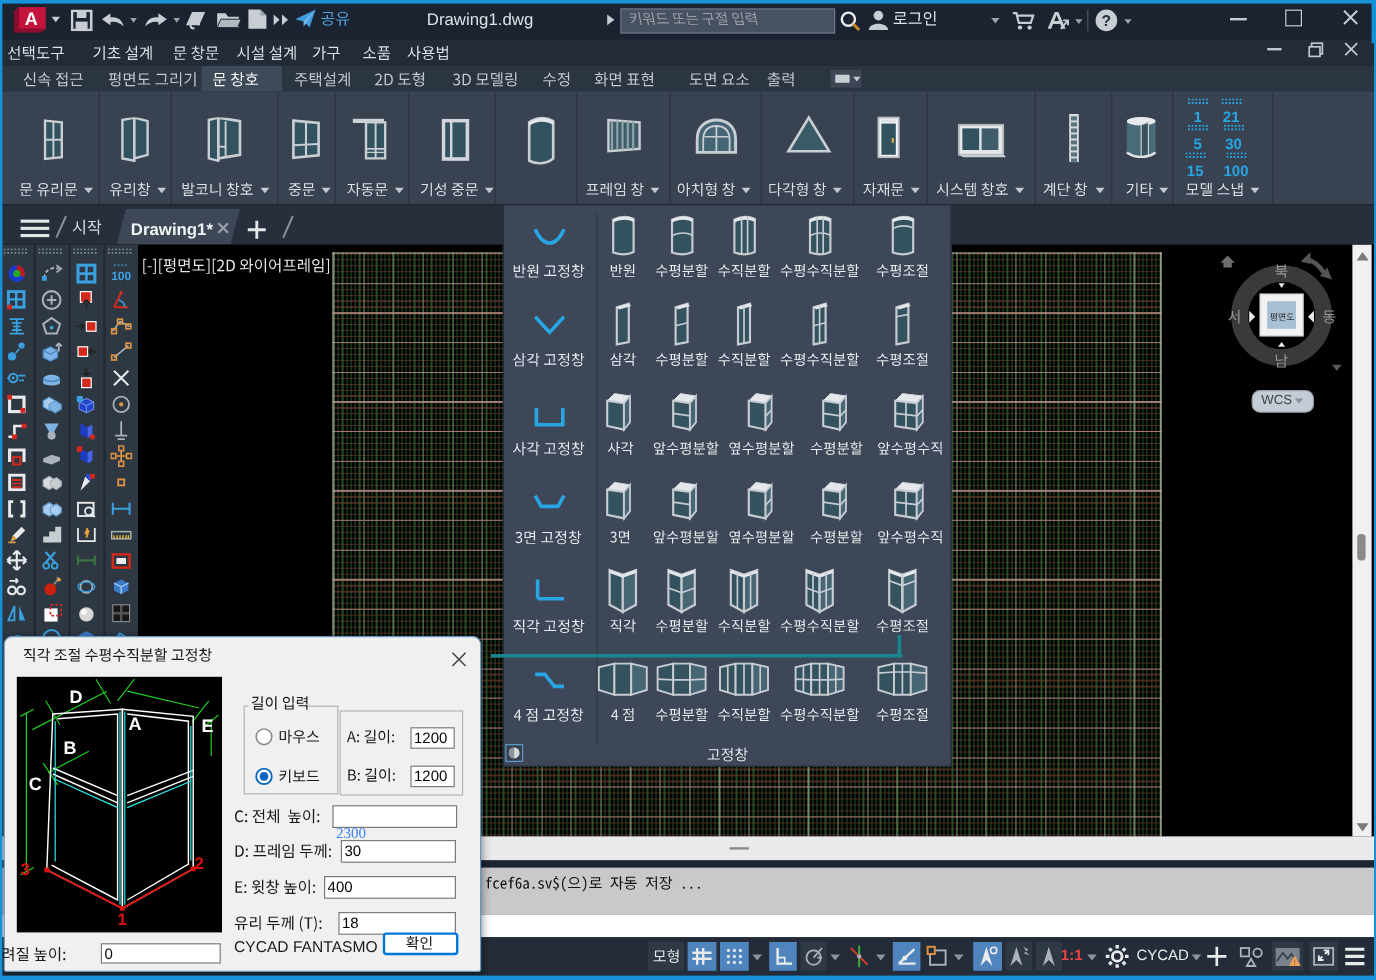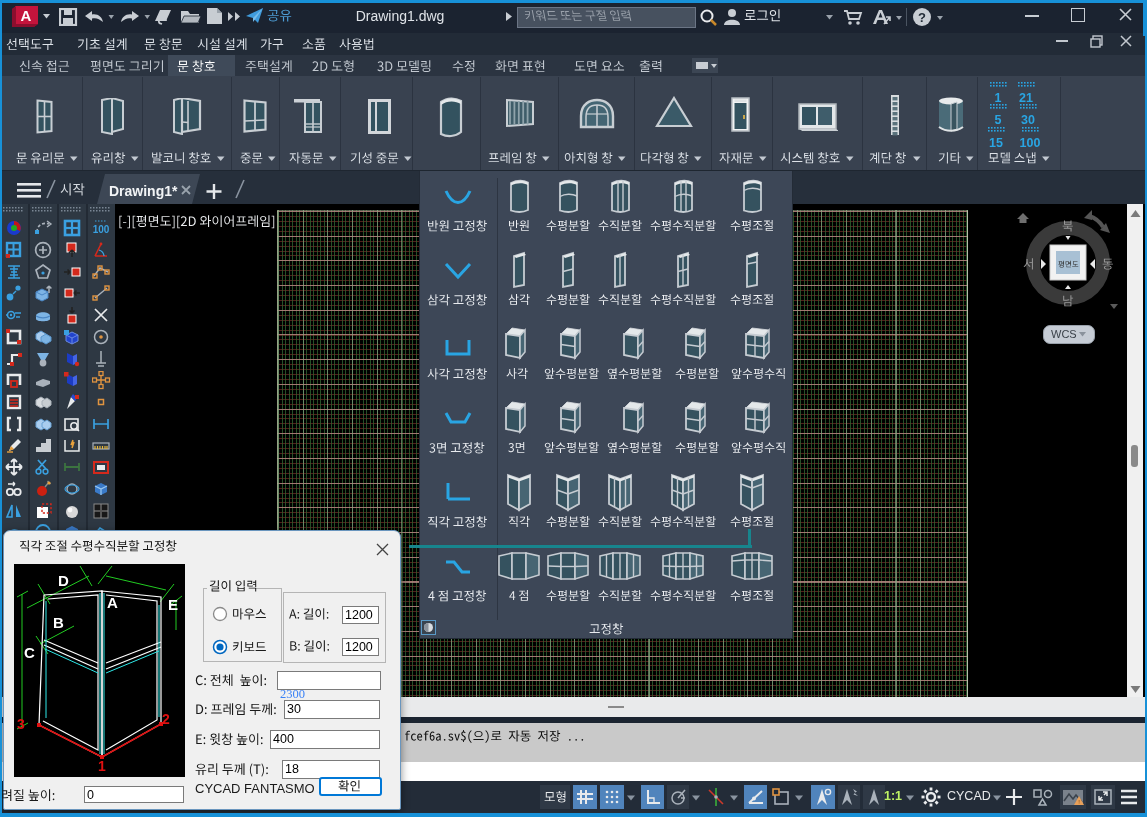--- a/index.html
+++ b/index.html
@@ -983,21 +983,21 @@
     </svg>
     <div style="position:absolute;left:838px;top:785px;width:22px;height:24px;background:#2f3946;"></div>
     <svg style="position:absolute;left:838px;top:785px;" width="22" height="24">
       <path d="M4 20 L9 4 L14 20 L9 15 Z" fill="#aab2bb"></path>
       <path d="M15 4 L19 6.5 L16.5 8 L20 11 L15.5 9.5 L17 7.5 Z" fill="#aab2bb"></path>
     </svg>
     <div style="position:absolute;left:863px;top:785px;width:22px;height:24px;background:#2f3946;"></div>
     <svg style="position:absolute;left:863px;top:785px;" width="22" height="24">
       <path d="M6 20 L11 4 L16 20 L11 15 Z" fill="#aab2bb"></path>
     </svg>
-    <div style="position:absolute;left:884px;top:790px;font-size:12.5px;font-family:Liberation Sans,sans-serif;font-weight:bold;color:#bef264;white-space:pre;line-height:1;">1:1</div>
+    <div style="position:absolute;left:884px;top:790px;font-size:12.5px;font-family:Liberation Sans,sans-serif;font-weight:bold;color:#ef4444;white-space:pre;line-height:1;">1:1</div>
     <svg style="position:absolute;left:905px;top:794px;" width="10" height="8">
       <path d="M1 1.5 l8 0 l-4 5 Z" fill="#8a94a0"></path>
     </svg>
     <svg style="position:absolute;left:919px;top:785px;" width="24" height="24">
       <circle cx="12" cy="12" r="4" fill="none" stroke="#e8eaec" stroke-width="2.4"></circle>
 <g stroke="#e8eaec" stroke-width="2.8">
         <line x1="18.5" y1="12.0" x2="21.5" y2="12.0"></line>
         <line x1="16.6" y1="16.6" x2="18.7" y2="18.7"></line>
         <line x1="12.0" y1="18.5" x2="12.0" y2="21.5"></line>
         <line x1="7.4" y1="16.6" x2="5.3" y2="18.7"></line>

